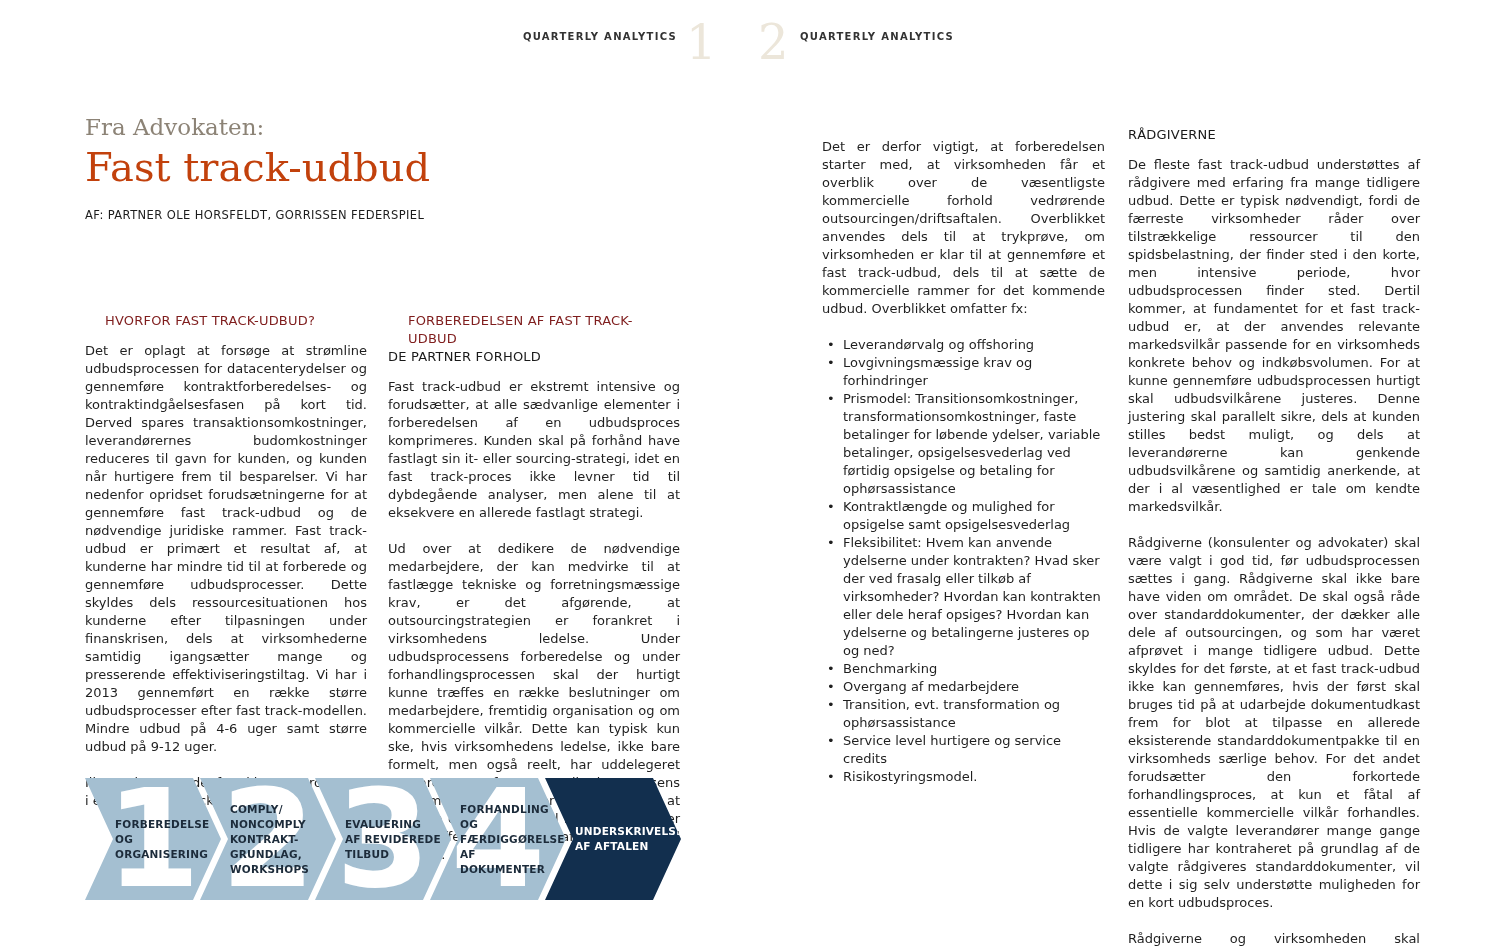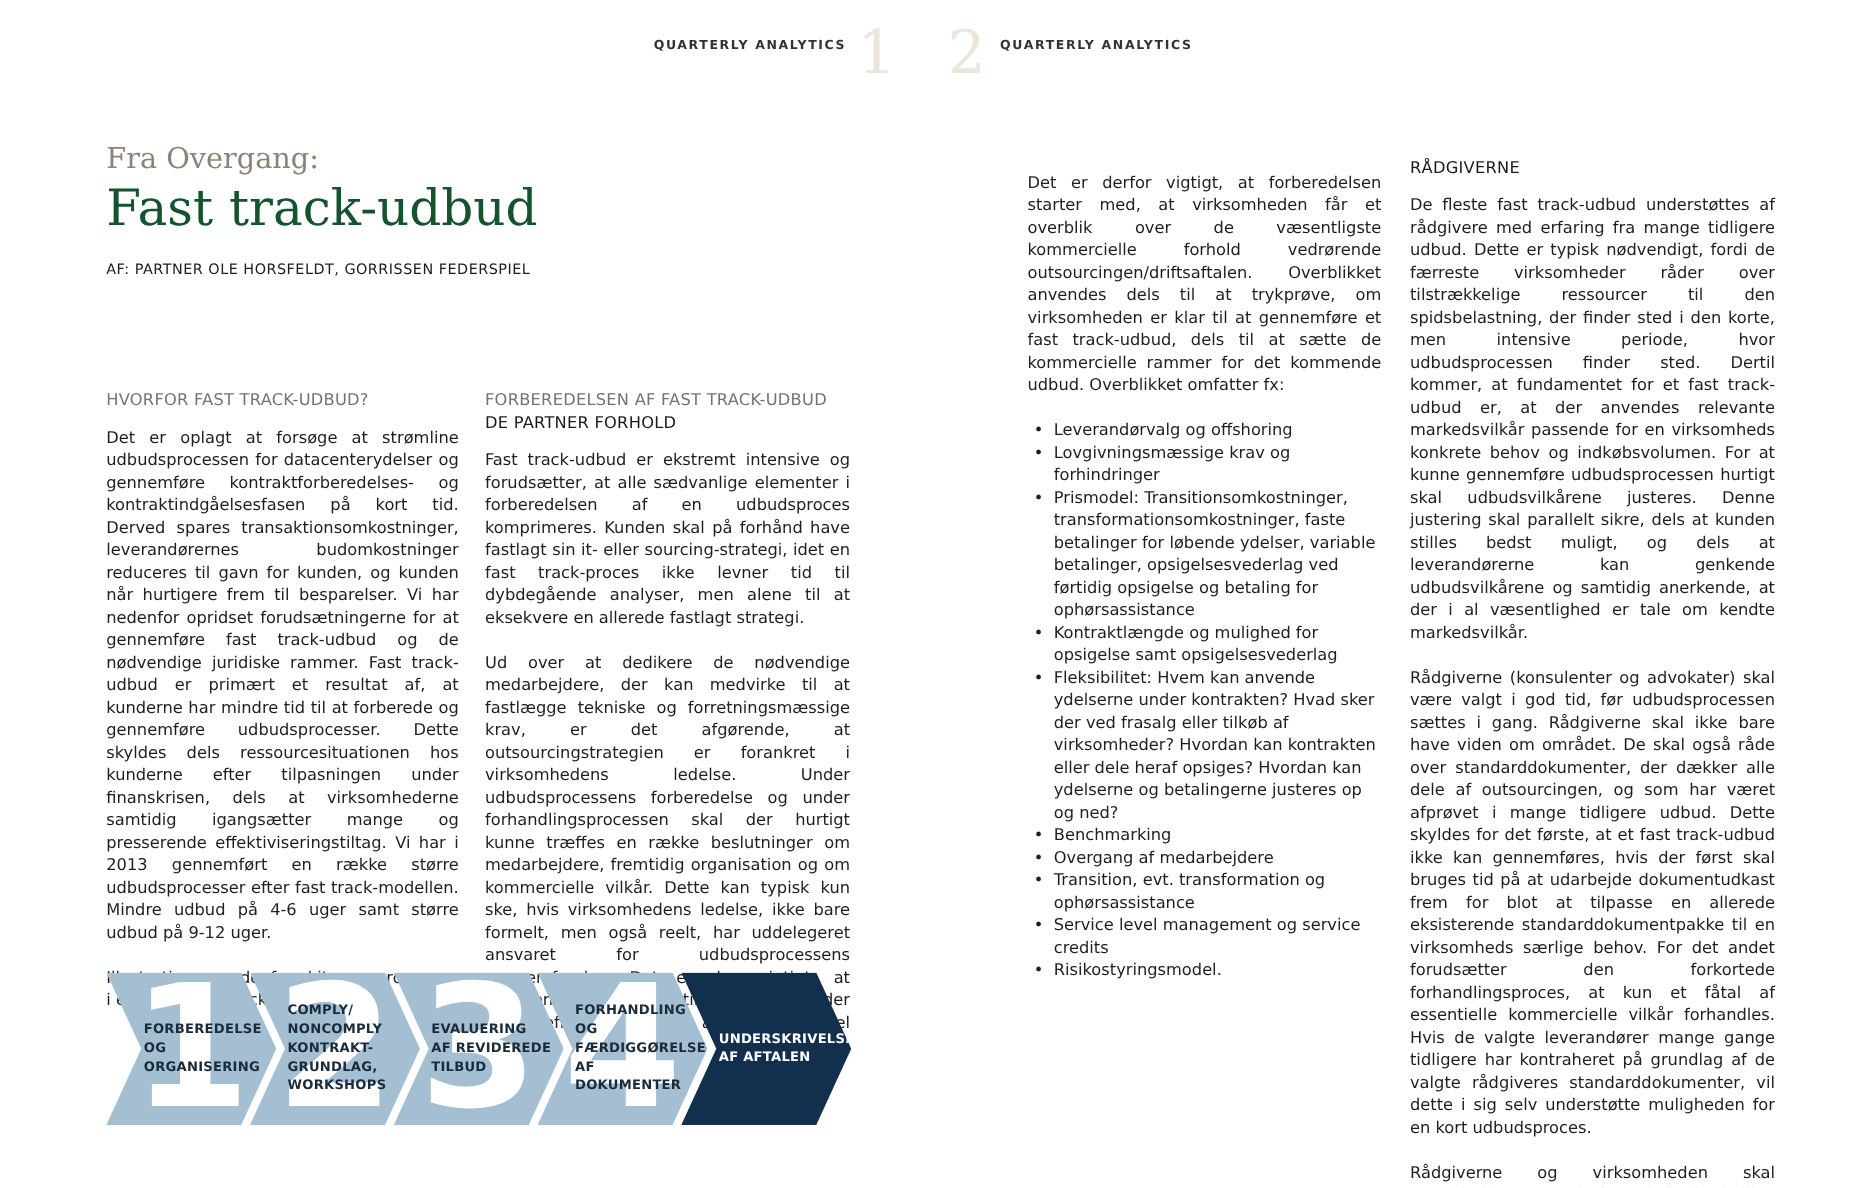--- a/index.html
+++ b/index.html
@@ -21,30 +21,30 @@
   .pagenum.n1{left:686px;}
   .pagenum.n2{left:758px;}
   
   .title-block{position:absolute;left:85px;top:112px;width:560px;}
   .kicker{
     font-family:"DejaVu Serif", serif;font-size:23px;line-height:30px;
     color:#8c8376;
   }
   .main-title{
     font-family:"DejaVu Serif", serif;font-size:40px;line-height:50px;
-    color:#14532d;
+    color:#c2410c;
   }
   .byline{
     margin-top:16px;font-size:11.5px;letter-spacing:0.4px;color:#1c1c1c;
     text-transform:uppercase;
   }
   
   .col{position:absolute;font-size:13px;line-height:18px;}
   .col p{margin:12px 0 18px;text-align:justify;}
-  .h-blue{color:#737373;letter-spacing:0.2px;}
+  .h-blue{color:#7f1d1d;letter-spacing:0.2px;margin-left:20px;}
   .h-dark{color:#1a1a1a;letter-spacing:0.2px;}
   .col1{left:85px;top:312px;width:282px;}
   .col2{left:388px;top:312px;width:292px;}
   .col3{left:822px;top:126px;width:283px;}
   .col4{left:1128px;top:126px;width:292px;}
   ul.bullets{list-style:none;margin:0;padding:0;}
   ul.bullets li{position:relative;padding-left:21px;text-align:left;}
   ul.bullets li::before{content:"\2022";position:absolute;left:5px;top:0;}
   
   .diagram{position:absolute;left:85px;top:778px;width:600px;height:122px;}
@@ -69,21 +69,21 @@
 <body>
 
 <div class="spread">
 
   <span class="brand left">QUARTERLY ANALYTICS</span>
   <span class="pagenum n1">1</span>
   <span class="pagenum n2">2</span>
   <span class="brand right">QUARTERLY ANALYTICS</span>
 
   <section class="title-block">
-    <div class="kicker">Fra Overgang:</div>
+    <div class="kicker">Fra Advokaten:</div>
     <div class="main-title">Fast track-udbud</div>
     <div class="byline">AF: PARTNER OLE HORSFELDT, GORRISSEN FEDERSPIEL</div>
   </section>
 
   <section class="col col1">
     <div class="h-blue">HVORFOR FAST TRACK-UDBUD?</div>
     <p>Det er oplagt at forsøge at strømline udbudsprocessen for datacenterydelser og gennemføre kontraktforberedelses- og kontraktindgåelsesfasen på kort tid. Derved spares transaktionsomkostninger, leverandørernes budomkostninger reduceres til gavn for kunden, og kunden når hurtigere frem til besparelser. Vi har nedenfor opridset forudsætningerne for at gennemføre fast track-udbud og de nødvendige juridiske rammer. Fast track-udbud er primært et resultat af, at kunderne har mindre tid til at forberede og gennemføre udbudsprocesser. Dette skyldes dels ressourcesituationen hos kunderne efter tilpasningen under finanskrisen, dels at virksomhederne samtidig igangsætter mange og presserende effektiviseringstiltag. Vi har i 2013 gennemført en række større udbudsprocesser efter fast track-modellen. Mindre udbud på 4-6 uger samt større udbud på 9-12 uger.</p>
     <p>Illustrationen nedenfor skitserer processen i et større fast track-udbud:</p>
   </section>
 
@@ -98,21 +98,21 @@
     <p>Det er derfor vigtigt, at forberedelsen starter med, at virksomheden får et overblik over de væsentligste kommercielle forhold vedrørende outsourcingen/driftsaftalen. Overblikket anvendes dels til at trykprøve, om virksomheden er klar til at gennemføre et fast track-udbud, dels til at sætte de kommercielle rammer for det kommende udbud. Overblikket omfatter fx:</p>
     <ul class="bullets">
       <li>Leverandørvalg og offshoring</li>
       <li>Lovgivningsmæssige krav og forhindringer</li>
       <li>Prismodel: Transitionsomkostninger, transformationsomkostninger, faste betalinger for løbende ydelser, variable betalinger, opsigelsesvederlag ved førtidig opsigelse og betaling for ophørsassistance</li>
       <li>Kontraktlængde og mulighed for opsigelse samt opsigelsesvederlag</li>
       <li>Fleksibilitet: Hvem kan anvende ydelserne under kontrakten? Hvad sker der ved frasalg eller tilkøb af virksomheder? Hvordan kan kontrakten eller dele heraf opsiges? Hvordan kan ydelserne og betalingerne justeres op og ned?</li>
       <li>Benchmarking</li>
       <li>Overgang af medarbejdere</li>
       <li>Transition, evt. transformation og ophørsassistance</li>
-      <li>Service level management og service credits</li>
+      <li>Service level hurtigere og service credits</li>
       <li>Risikostyringsmodel.</li>
     </ul>
   </section>
 
   <section class="col col4">
     <div class="h-dark">RÅDGIVERNE</div>
     <p>De fleste fast track-udbud understøttes af rådgivere med erfaring fra mange tidligere udbud. Dette er typisk nødvendigt, fordi de færreste virksomheder råder over tilstrækkelige ressourcer til den spidsbelastning, der finder sted i den korte, men intensive periode, hvor udbudsprocessen finder sted. Dertil kommer, at fundamentet for et fast track-udbud er, at der anvendes relevante markedsvilkår passende for en virksomheds konkrete behov og indkøbsvolumen. For at kunne gennemføre udbudsprocessen hurtigt skal udbudsvilkårene justeres. Denne justering skal parallelt sikre, dels at kunden stilles bedst muligt, og dels at leverandørerne kan genkende udbudsvilkårene og samtidig anerkende, at der i al væsentlighed er tale om kendte markedsvilkår.</p>
     <p>Rådgiverne (konsulenter og advokater) skal være valgt i god tid, før udbudsprocessen sættes i gang. Rådgiverne skal ikke bare have viden om området. De skal også råde over standarddokumenter, der dækker alle dele af outsourcingen, og som har været afprøvet i mange tidligere udbud. Dette skyldes for det første, at et fast track-udbud ikke kan gennemføres, hvis der først skal bruges tid på at udarbejde dokumentudkast frem for blot at tilpasse en allerede eksisterende standarddokumentpakke til en virksomheds særlige behov. For det andet forudsætter den forkortede forhandlingsproces, at kun et fåtal af essentielle kommercielle vilkår forhandles. Hvis de valgte leverandører mange gange tidligere har kontraheret på grundlag af de valgte rådgiveres standarddokumenter, vil dette i sig selv understøtte muligheden for en kort udbudsproces.</p>
     <p>Rådgiverne og virksomheden skal samarbejde, og derfor skal forskellige ansvarsområder fastlægges tidligt i processen. Samtidig er det vigtigt at anerkende, at den bedste rådgivningsydelse opnås, hvis de forskellige rådgivere og virksomhedens medarbejdere faktisk får tid til at samarbejde og til at udveksle ideer og viden. En sådan fremgangsmåde medfører typisk den kommercielt mest hensigtsmæssige løsning for kunden.</p>
   </section>

